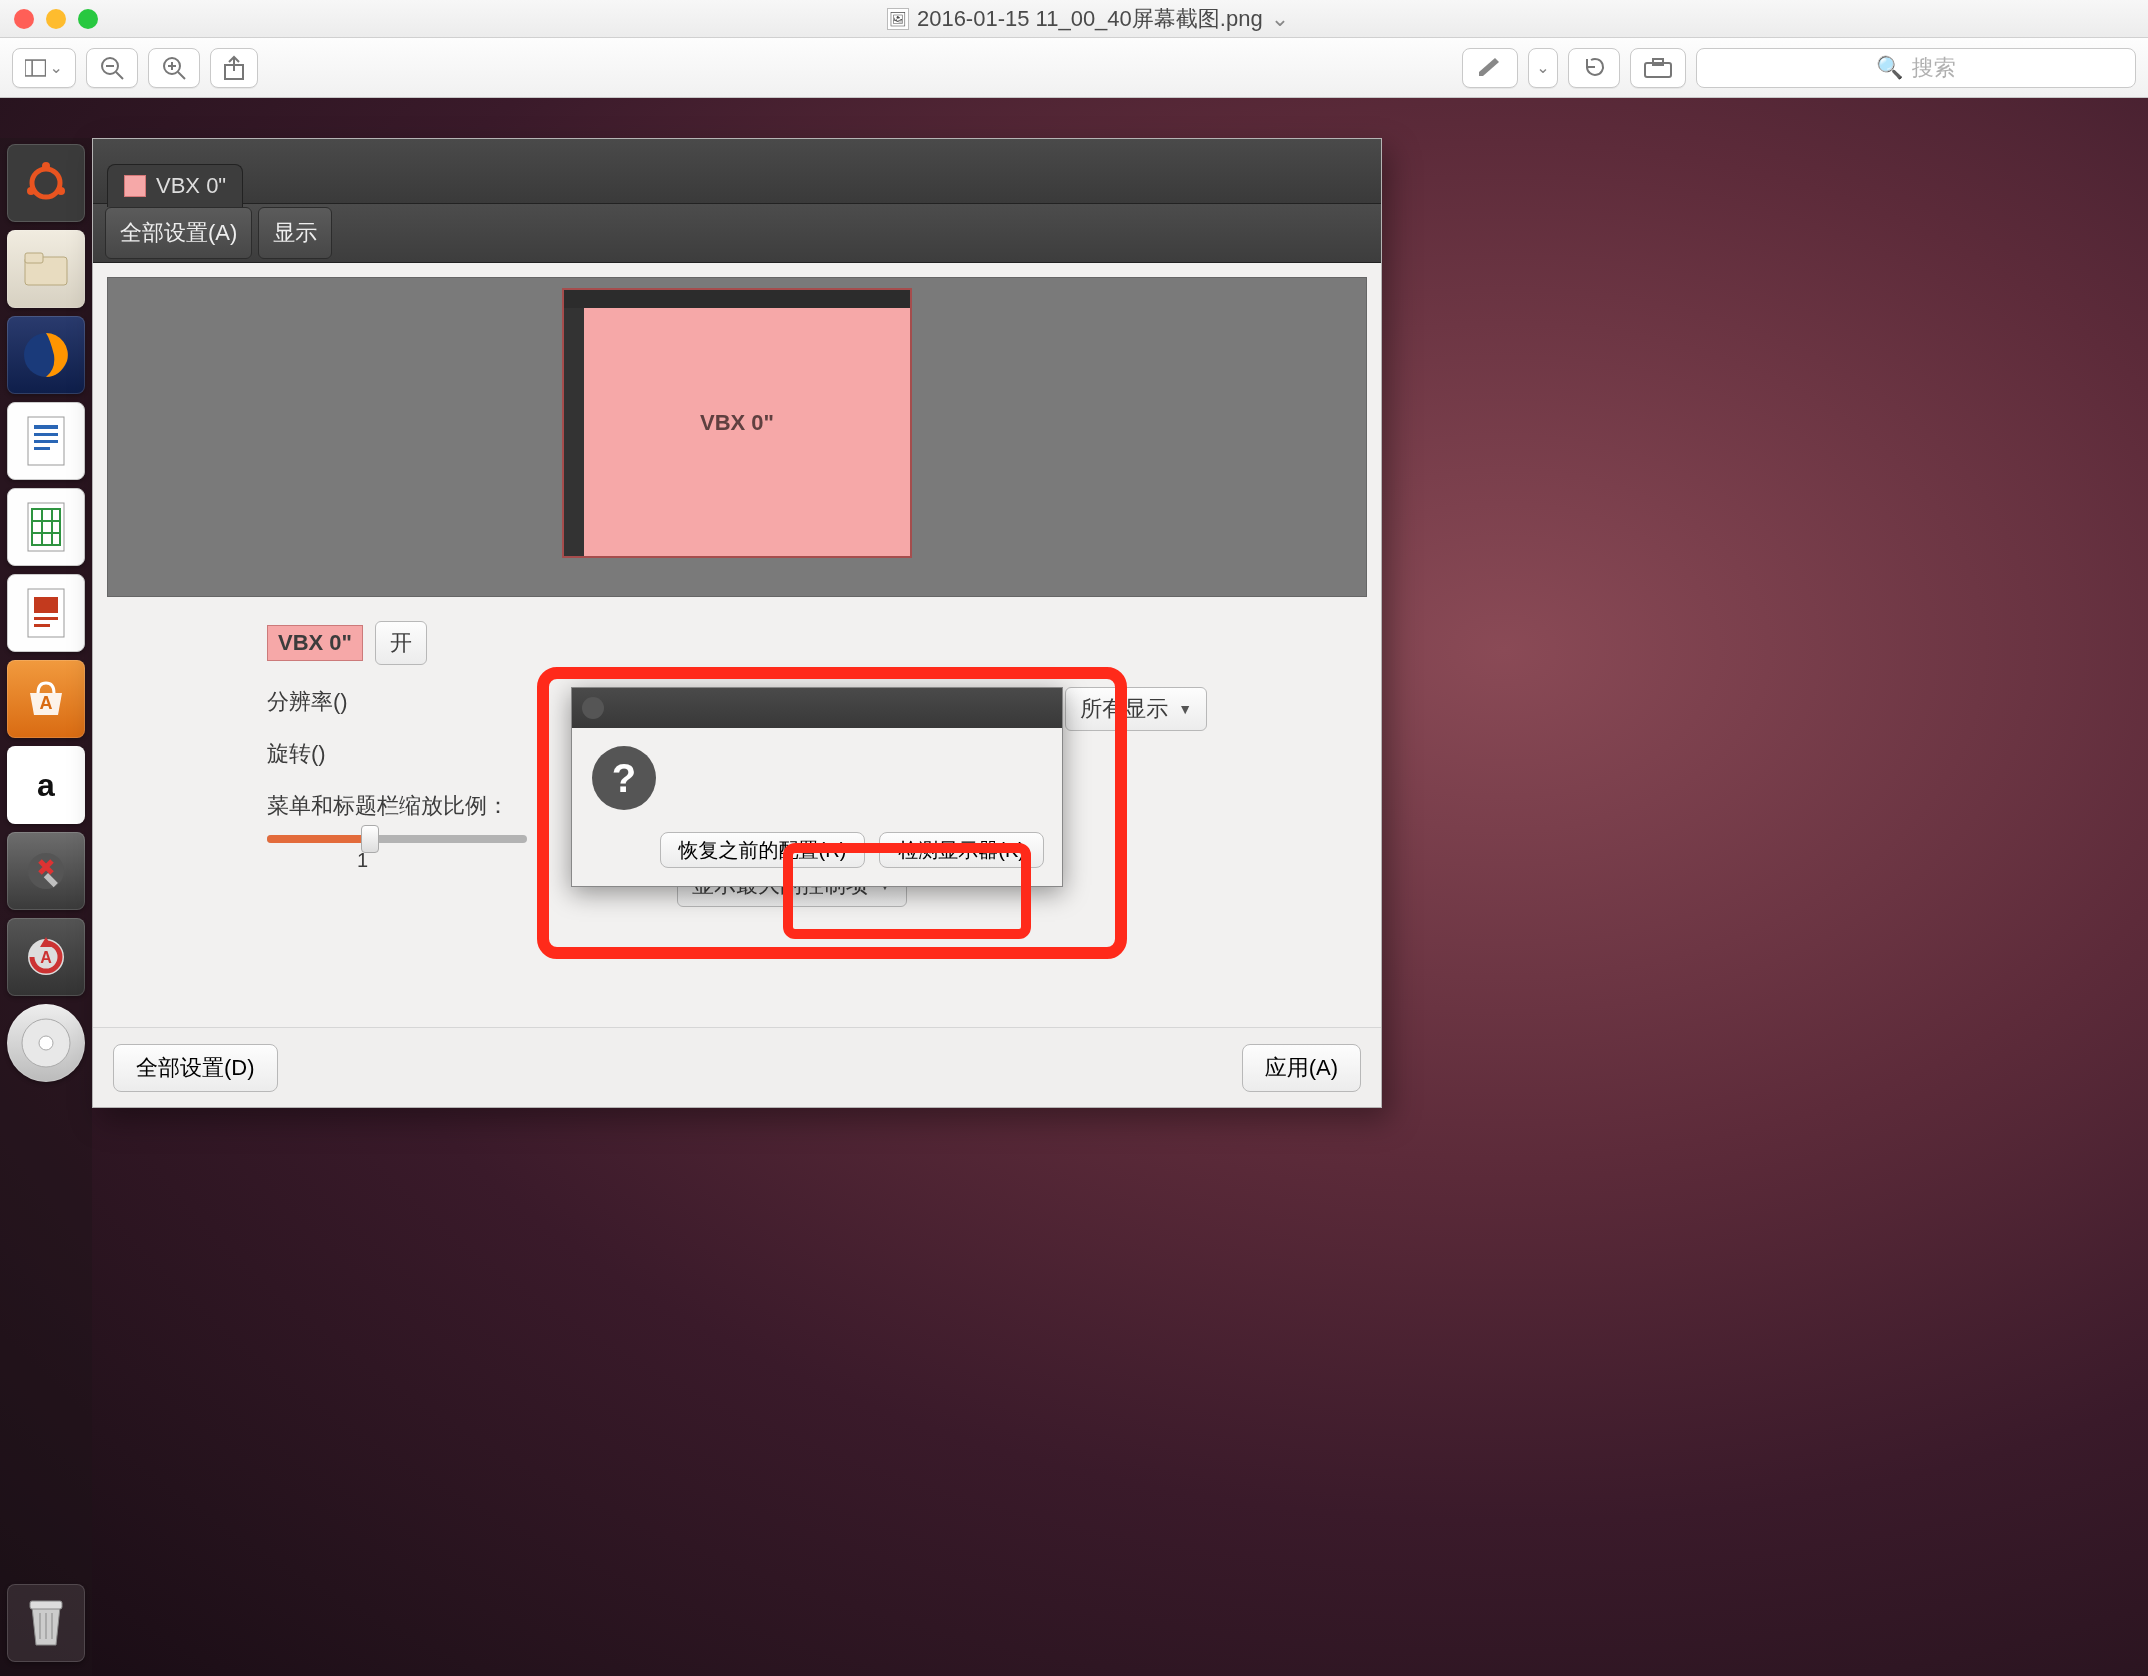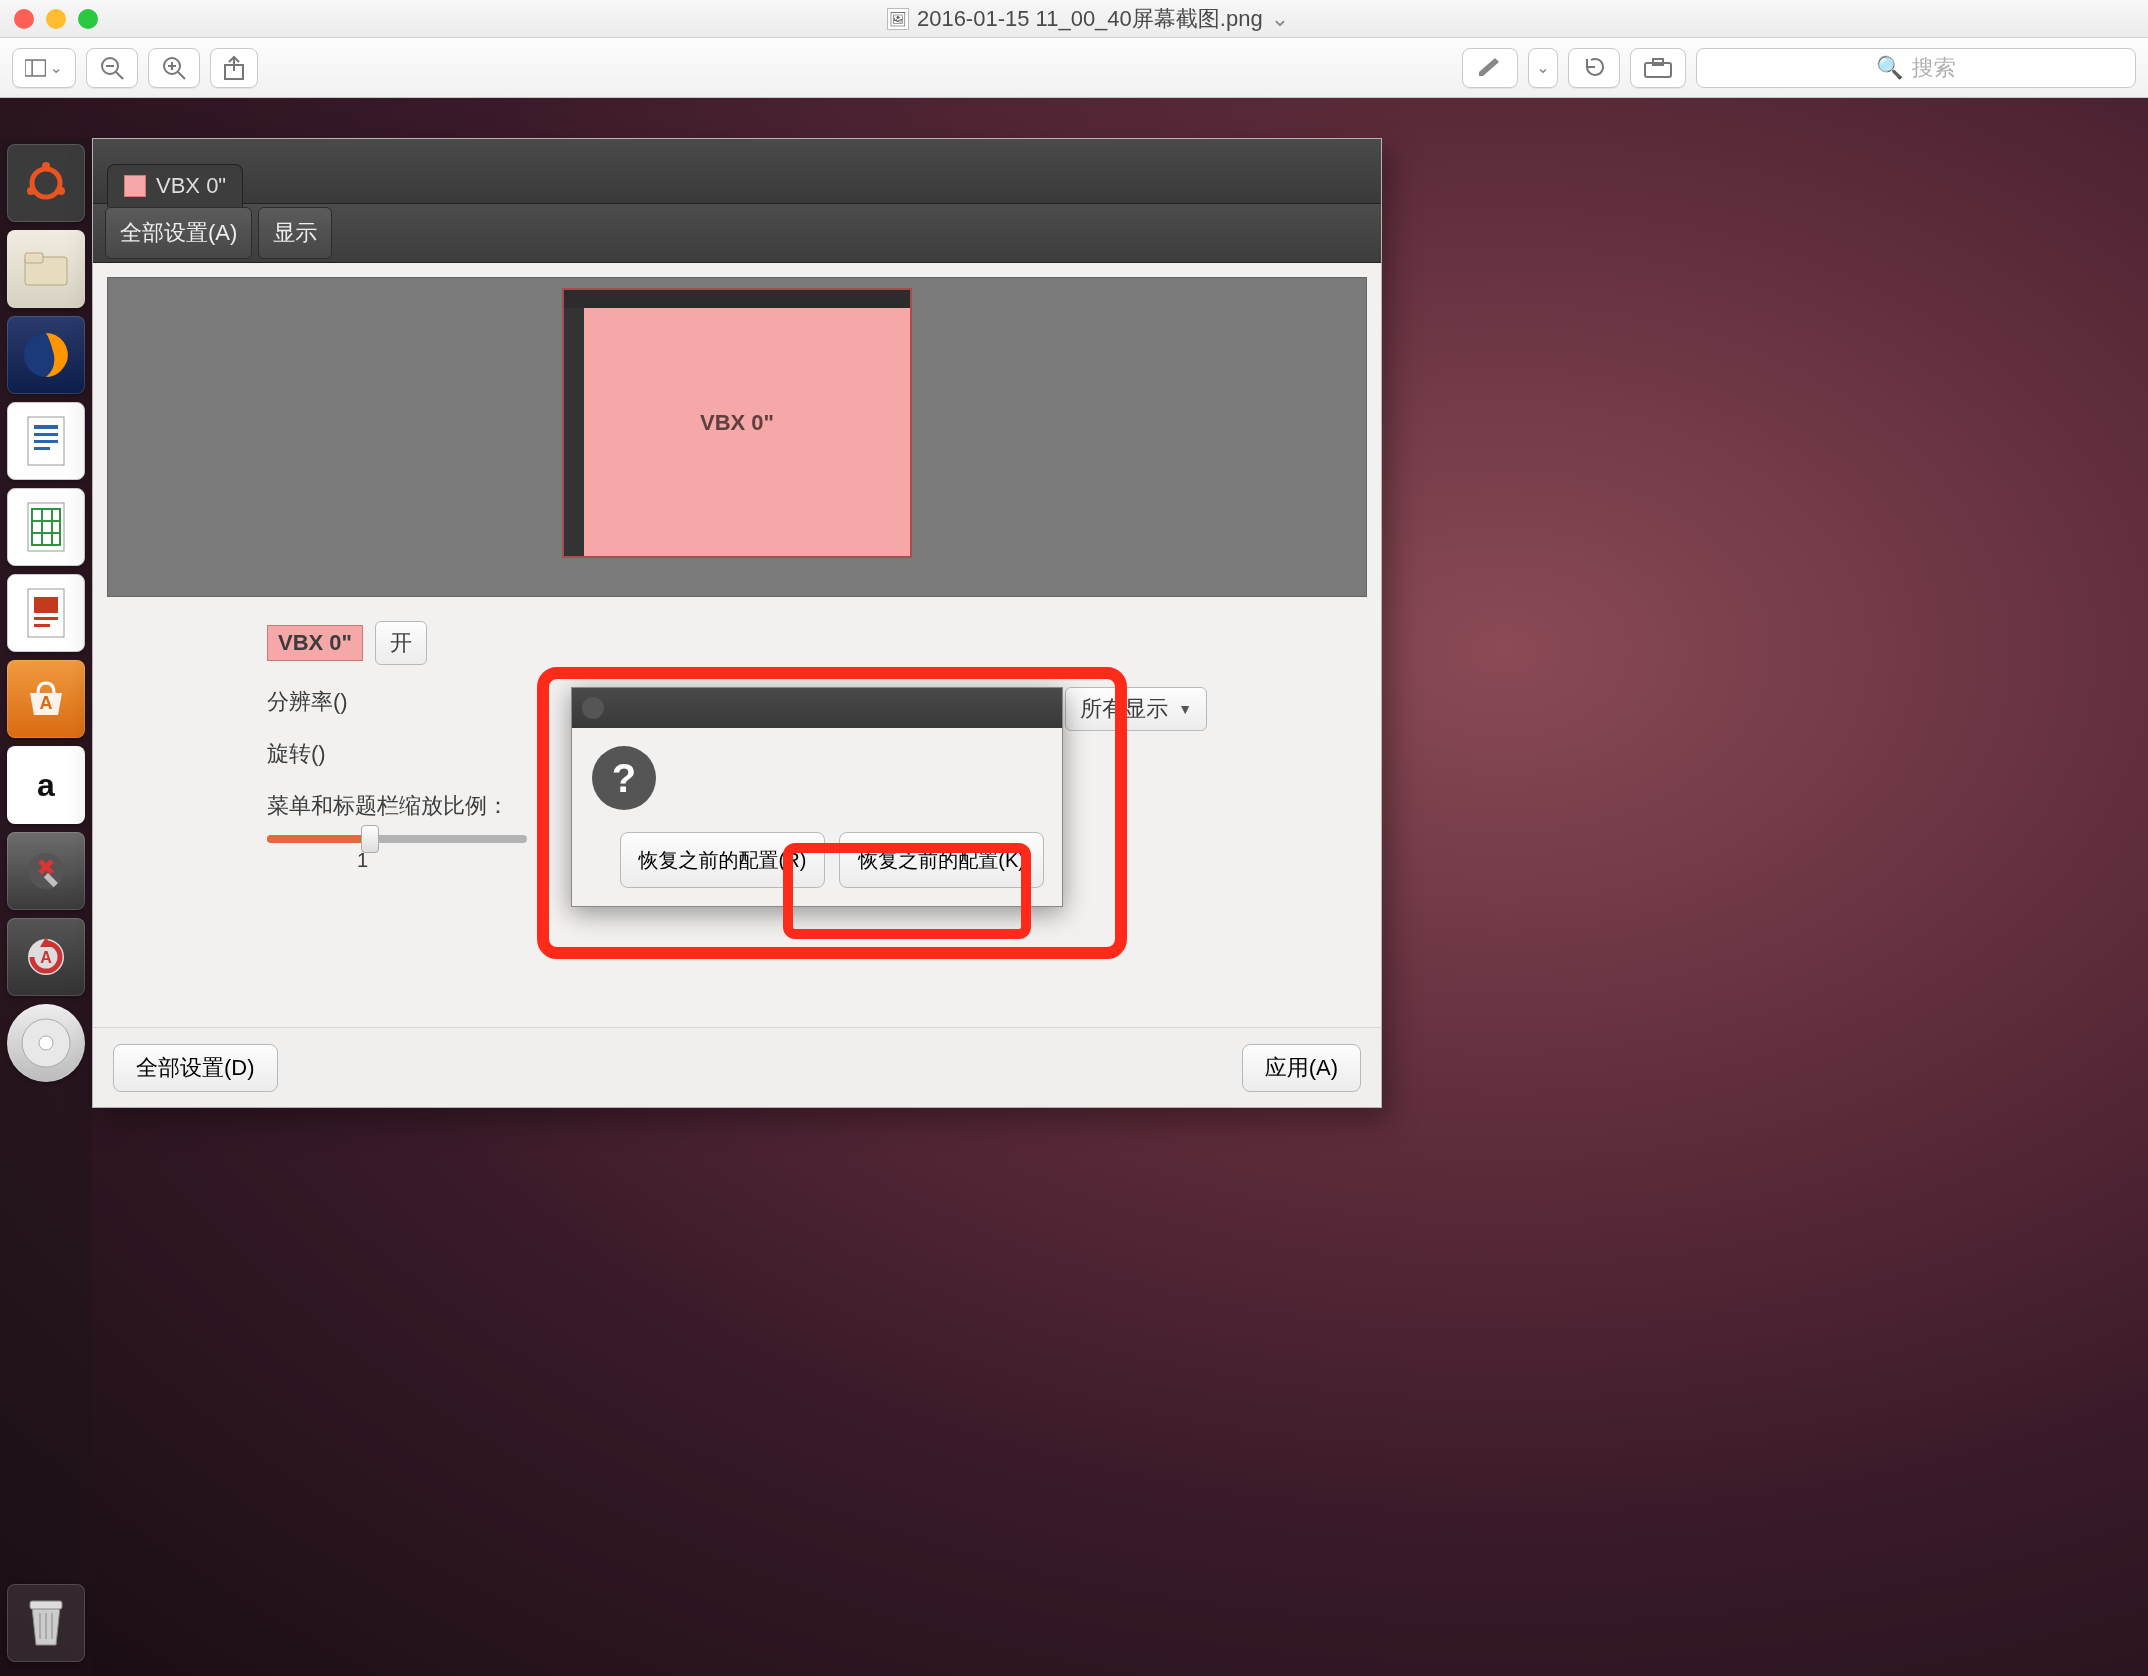--- a/index.html
+++ b/index.html
@@ -85,21 +85,21 @@
   .highlight-box{position:absolute;top:-20px;left:-34px;width:590px;height:292px;border:12px solid #ff2a1a;border-radius:20px;pointer-events:none;}
   .highlight-inner{position:absolute;top:156px;left:212px;width:248px;height:96px;border:10px solid #ff2a1a;border-radius:12px;pointer-events:none;}
   .dlg{width:492px;background:#f2f1f0;border:1px solid #888;box-shadow:0 6px 24px rgba(0,0,0,.4);}
   .dlg-hdr{height:40px;background:linear-gradient(#4a4a4a,#383838);display:flex;align-items:center;padding:0 10px;}
   .dlg-hdr .close{width:22px;height:22px;border-radius:50%;background:#555;}
   .dlg-body{padding:18px 20px 8px 20px;display:flex;gap:18px;}
   .q-icon{width:64px;height:64px;border-radius:50%;background:#555;color:#fff;display:flex;align-items:center;justify-content:center;font-size:40px;font-weight:bold;flex-shrink:0;}
   .dlg-title{font-size:23px;font-weight:bold;margin-bottom:10px;}
   .dlg-sub{font-size:20px;color:#666;}
   .dlg-btns{display:flex;justify-content:flex-end;gap:14px;padding:14px 18px 18px;}
-  .dlg-btn{height:56px;padding:9px 18px;background:linear-gradient(#fdfdfd,#ececec);border:1px solid #b8b8b8;border-radius:8px;font-size:20px;display:flex;align-items:center;}
+  .dlg-btn{height:36px;padding:9px 18px;background:linear-gradient(#fdfdfd,#ececec);border:1px solid #b8b8b8;border-radius:8px;font-size:20px;display:flex;align-items:center;}
 
   svg{display:block;}
 </style>
 </head>
 <body>
 
 <div class="mac-titlebar">
   <div class="traffic">
     <div class="dot red"></div>
     <div class="dot yellow"></div>
@@ -346,21 +346,21 @@
           <div class="highlight-box"></div>
           <div class="dlg">
             <div class="dlg-hdr">
               <div class="close"></div>
             </div>
             <div class="dlg-body">
               <div class="q-icon">?</div>
             </div>
             <div class="dlg-btns">
               <div class="dlg-btn">恢复之前的配置(R)</div>
-              <div class="dlg-btn">恢复之前的配置(K)</div>
+              <div class="dlg-btn">检测显示器(K)</div>
             </div>
           </div>
           <div class="highlight-inner"></div>
         </div>
 
       </div>
     </div>
 
   </div>
 </div>

